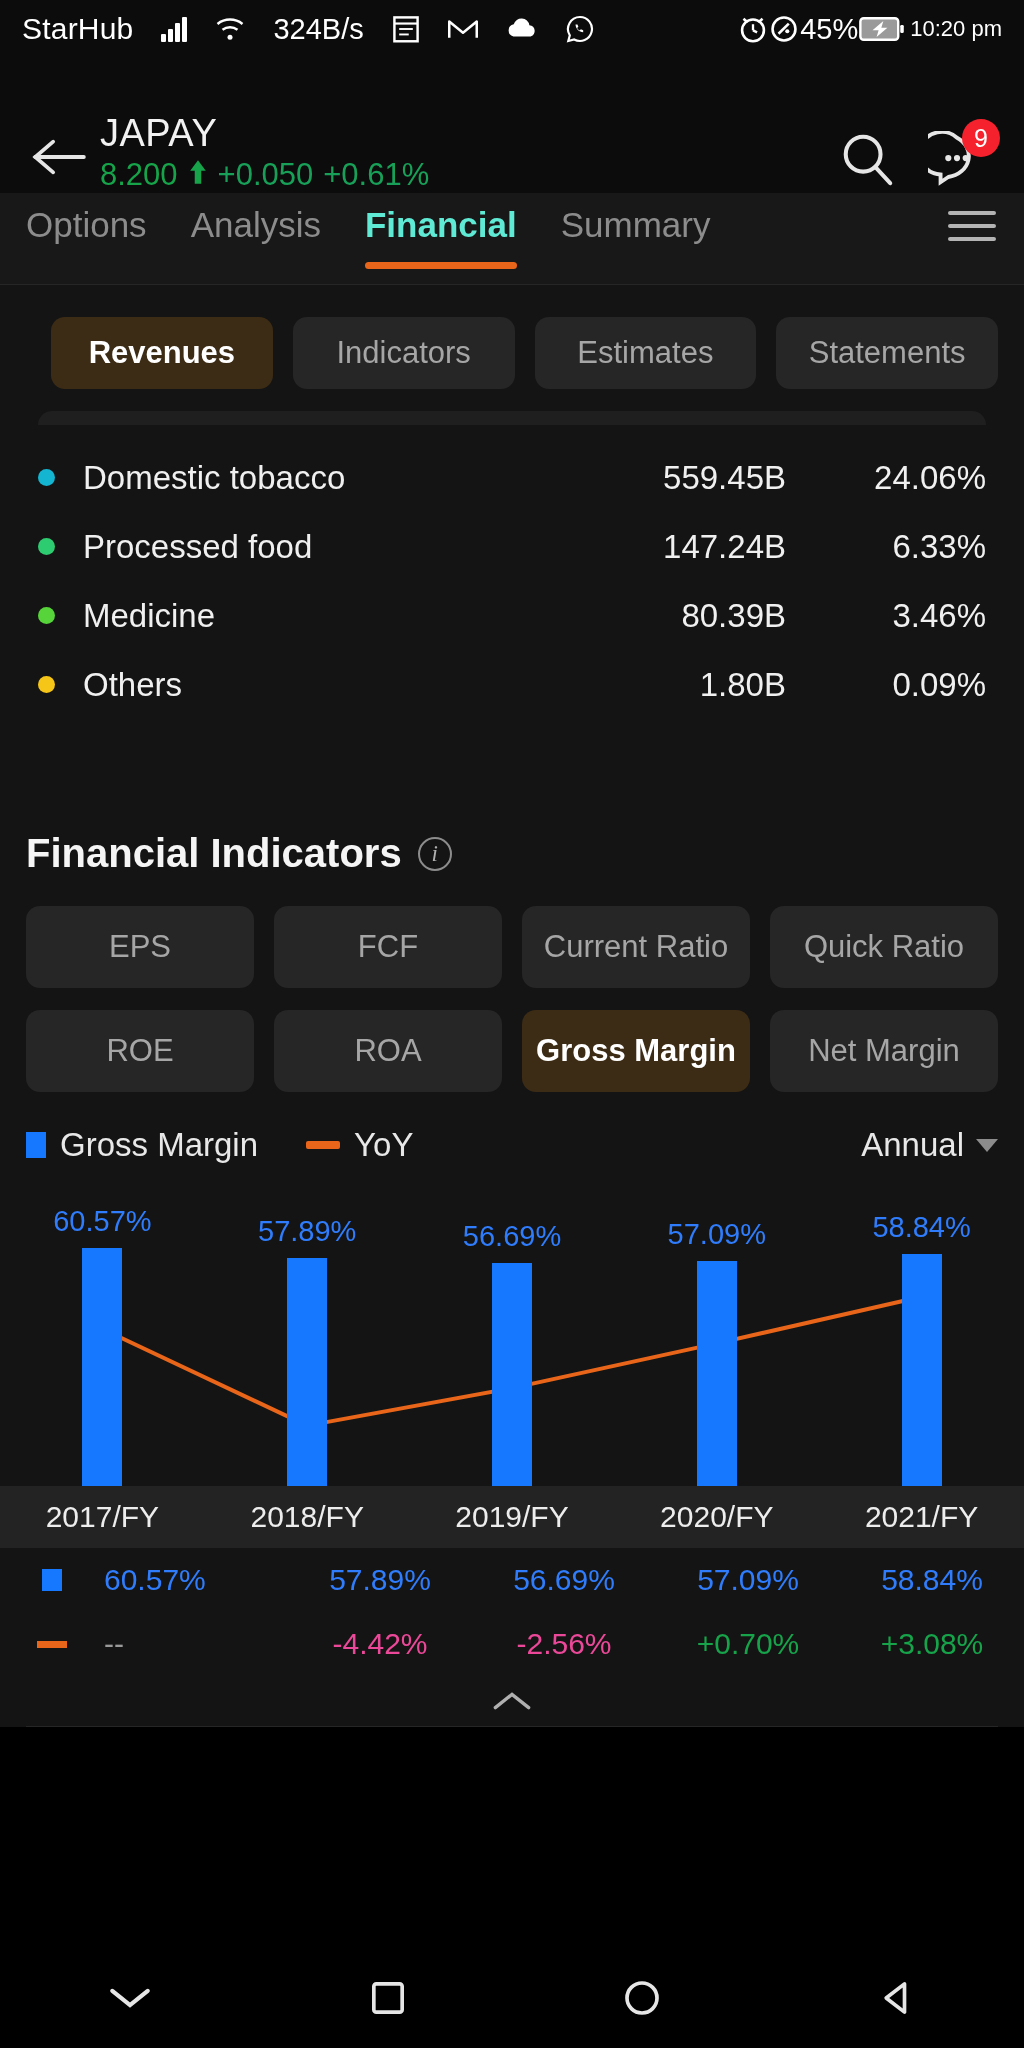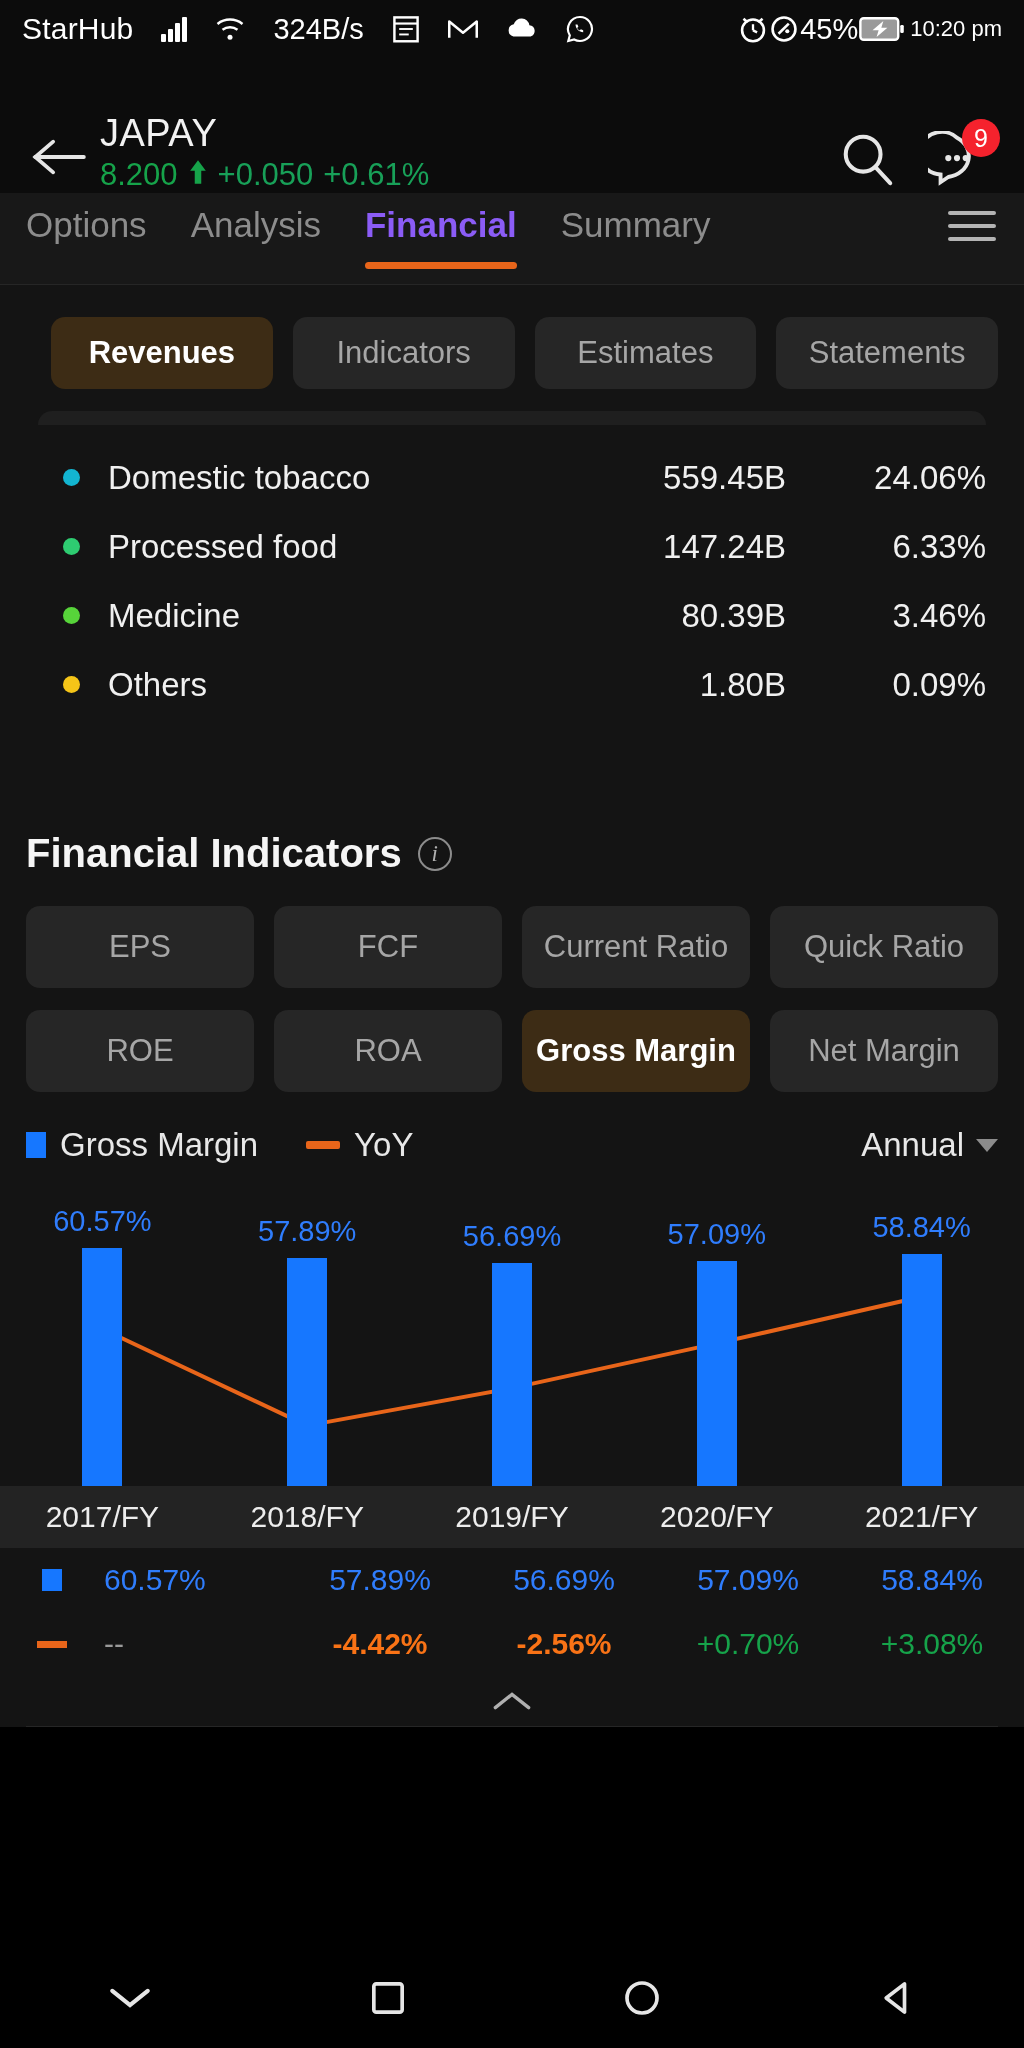--- a/index.html
+++ b/index.html
@@ -68,21 +68,21 @@
     position: relative;
     border-bottom: 1px solid #262626;
   }
   .tab {
     font-size: 35px; color: #8c8c8c;
     padding: 12px 22px 0 22px;
     position: relative;
     white-space: nowrap;
   }
   .tab.first { margin-left: -14px; }
-  .tab.active { color: #8b5cf6; font-weight: bold; }
+  .tab.active { color: #5eead4; font-weight: bold; }
   .tab.active .underline {
     position: absolute; bottom: -24px; left: 22px; right: 22px;
     height: 7px; background: #e8651a; border-radius: 4px;
   }
   .hamburger { margin-left: auto; padding: 18px 28px 0 20px; display:flex; flex-direction: column; gap: 9px; }
   .hamburger i { display:block; width: 48px; height: 4px; background: #b3b3b3; border-radius: 2px; }
 
   
   .panel { background: #141414; width: 100%; }
 
@@ -105,21 +105,21 @@
 
   
   .cardedge {
     margin: 0 38px;
     height: 14px;
     background: #1f1f1f;
     border-radius: 16px 16px 0 0;
   }
 
   
-  .revlist { padding: 18px 38px 0 49px; }
+  .revlist { padding: 18px 38px 0 24px; }
   .revrow {
     display: flex; align-items: center;
     height: 69px;
     font-size: 33px; color: #f0f0f0;
   }
   .dot { width: 17px; height: 17px; border-radius: 50%; flex: 0 0 auto; margin-left: 14px; }
   .revname { margin-left: 28px; }
   .revval { margin-left: auto; width: 250px; text-align: right; }
   .revpct { width: 200px; text-align: right; }
 
@@ -190,21 +190,21 @@
 
   
   .ctable { padding: 0 0 0 0; }
   .crow { display: flex; align-items: center; height: 64px; }
   .crow .marker { width: 104px; display: flex; align-items: center; justify-content: center; }
   .m-sq { width: 20px; height: 22px; background: #1677ff; }
   .m-line { width: 30px; height: 7px; background: #e8651a; }
   .cell { flex: 1 1 0; text-align: center; font-size: 30px; }
   .cell.first { text-align: left; padding-left: 0; }
   .blue { color: #2f7dfd; }
-  .red { color: #f97316; font-weight: bold; }
+  .red { color: #ec4899; }
   .green { color: #16a34a; }
   .grey { color: #9a9a9a; }
   .collapse {
     display: flex; justify-content: center; align-items: center;
     height: 50px; color: #b0b0b0; font-size: 30px;
   }
   .divider { height: 1px; background: #262626; margin: 0 26px; }
 
   
   .navbar {

